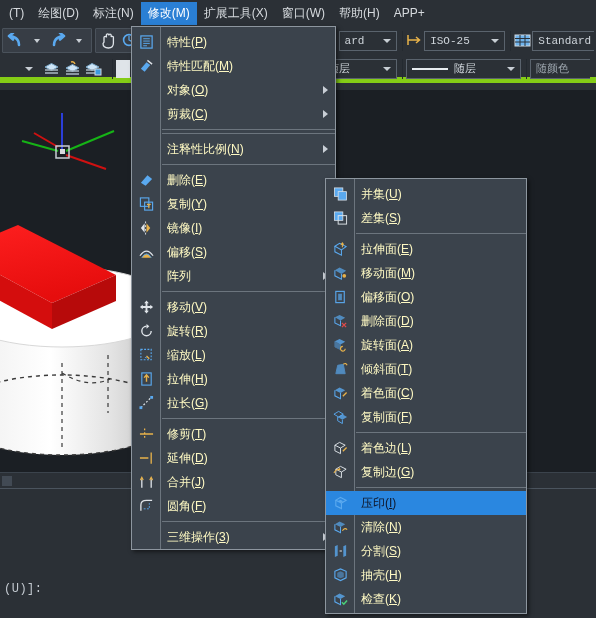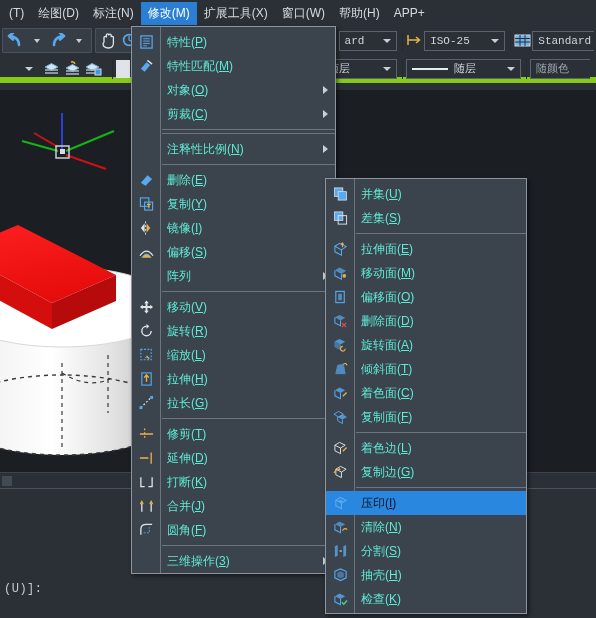--- a/index.html
+++ b/index.html
@@ -167,21 +167,21 @@
   }
   #sub-menu {
     left: 325px; top: 178px;
     width: 202px;
     padding: 3px 0 2px 0;
   }
   .menu-item {
     position: relative;
     height: 24px;
     display: flex; align-items: center;
-    color: #5eead4;
+    color: #fef9c3;
     font-size: 12px;
     padding-left: 35px;
     white-space: nowrap;
   }
   .menu-item.sel {
     background: #2a87e0;
     color: #0f172a;
   }
   .menu .gutter {
     position: absolute;
@@ -558,28 +558,20 @@
             <svg class="ic" viewBox="0 0 16 16">
               <path d="M1 8 H10" stroke="#e8b24a" stroke-width="1.4"></path>
               <path d="M13 2 V14" stroke="#e8b24a" stroke-width="1.4"></path>
             </svg>
           </span>
           <span class="mi-label">延伸(<span class="u">D</span>)</span>
         </div>
         <div class="menu-item">
           <span class="mi-icon">
             <svg class="ic" viewBox="0 0 16 16">
-              <path d="M2 3 V13 H6 M14 3 V13 H10" fill="none" stroke="#dfe4e9" stroke-width="1.4"></path>
-            </svg>
-          </span>
-          <span class="mi-label">打断(<span class="u">K</span>)</span>
-        </div>
-        <div class="menu-item">
-          <span class="mi-icon">
-            <svg class="ic" viewBox="0 0 16 16">
               <path d="M3 14 V5 M13 14 V5" stroke="#dfe4e9" stroke-width="1.4"></path>
               <path d="M1.5 6 L3 3 L4.5 6 M11.5 6 L13 3 L14.5 6" fill="none" stroke="#e8b24a" stroke-width="1.2"></path>
             </svg>
           </span>
           <span class="mi-label">合并(<span class="u">J</span>)</span>
         </div>
         <div class="menu-item">
           <span class="mi-icon">
             <svg class="ic" viewBox="0 0 16 16">
               <path d="M2 13 V7 Q2 2 8 2 H14" fill="none" stroke="#dfe4e9" stroke-width="1.4"></path>

